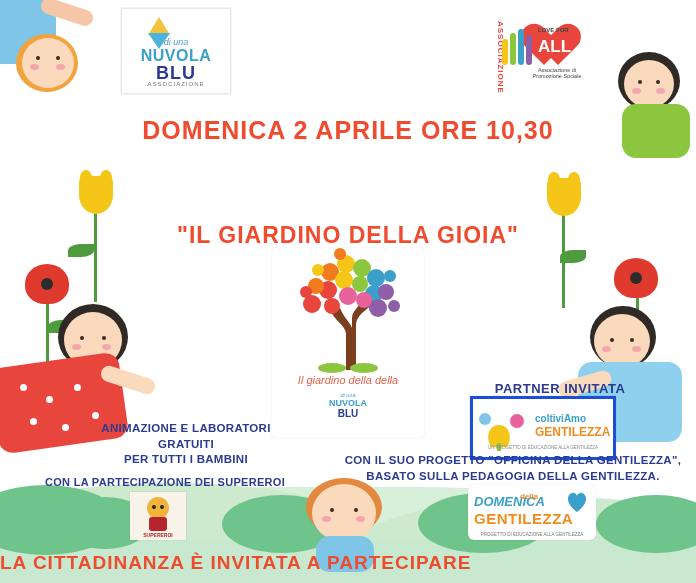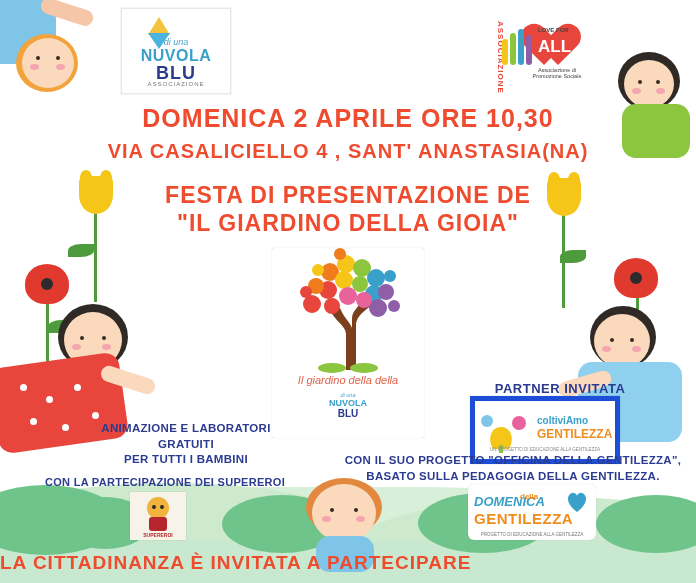--- a/index.html
+++ b/index.html
@@ -62,20 +62,21 @@
   }
 
   
   .headline {
     position: absolute;
     width: 100%;
     text-align: center;
     color: #ef4b2e;
     font-weight: bold;
     letter-spacing: 1px;
+    margin-top: 12px;
   }
   .t-date {
     top: 104px;
     font-size: 25px;
   }
   .t-addr {
     top: 140px;
     font-size: 20px;
     color: #ef4b2e;
   }
@@ -169,21 +170,21 @@
     position:absolute; left:50%; top:144px; transform:translateX(-50%);
     width:44px; text-align:center;
   }
   .tml-t1 { font-size:5.5px; color:#4aa3c9; font-style:italic; }
   .tml-t2 { font-size:9px; color:#3aa0c9; font-weight:bold; }
   .tml-t3 { font-size:10px; color:#2b3b8f; font-weight:bold; }
 
   
   #logo-gentilezza {
     left: 470px; top: 396px; width: 140px; height: 58px;
-    border: 5px solid #1d4ed8;
+    border: 3px solid #1d4ed8;
   }
   .gz-t1 { position:absolute; left:62px; top:14px; font-size:10px; color:#3aa0c9; font-weight:bold; }
   .gz-t2 { position:absolute; left:62px; top:26px; font-size:12px; color:#f08c1e; font-weight:bold; }
   .gz-t3 { position:absolute; left:4px; top:46px; width:132px; text-align:center; font-size:4.5px; color:#888; }
 
   #logo-officina {
     left: 468px; top: 484px; width: 128px; height: 56px;
     border-radius: 6px;
   }
   .of-t1 { position:absolute; left:6px; top:10px; font-size:13px; color:#3aa0c9; font-weight:bold; font-style:italic; }
@@ -329,22 +330,20 @@
       <i style="left:10px;background:#8cc63e;height:32px;"></i>
       <i style="left:18px;background:#3aa0c9;height:36px;"></i>
       <i style="left:26px;background:#8e5ea8;height:30px;"></i>
     </div>
     <div class="lfa-txt1">LOVE FOR</div>
     <div class="lfa-txt2">ALL</div>
     <div class="lfa-txt3">Associazione di Promozione Sociale</div>
   </div>
 
   <div class="headline t-date">DOMENICA 2 APRILE ORE 10,30</div>
-  <div class="headline t-addr">VIA CASALICIELLO 4 , SANT' ANASTASIA(NA)</div>
-  <div class="headline t-festa">FESTA DI PRESENTAZIONE DE</div>
   <div class="headline t-giardino">"IL GIARDINO DELLA GIOIA"</div>
 
   <div id="tree-card" class="card">
     <svg width="152" height="130" viewBox="0 0 152 130">
 
       <path d="M74 122 L74 86 C74 78 62 72 58 62 L68 60 C72 70 78 74 80 80 L80 70 C80 62 90 56 94 48 L102 54 C96 62 84 66 84 78 L84 122 Z" fill="#7b3f1d"></path>
 
       <g>
         <circle cx="40" cy="56" r="9" fill="#e8453c"></circle>
         <circle cx="56" cy="42" r="9" fill="#e8453c"></circle>

